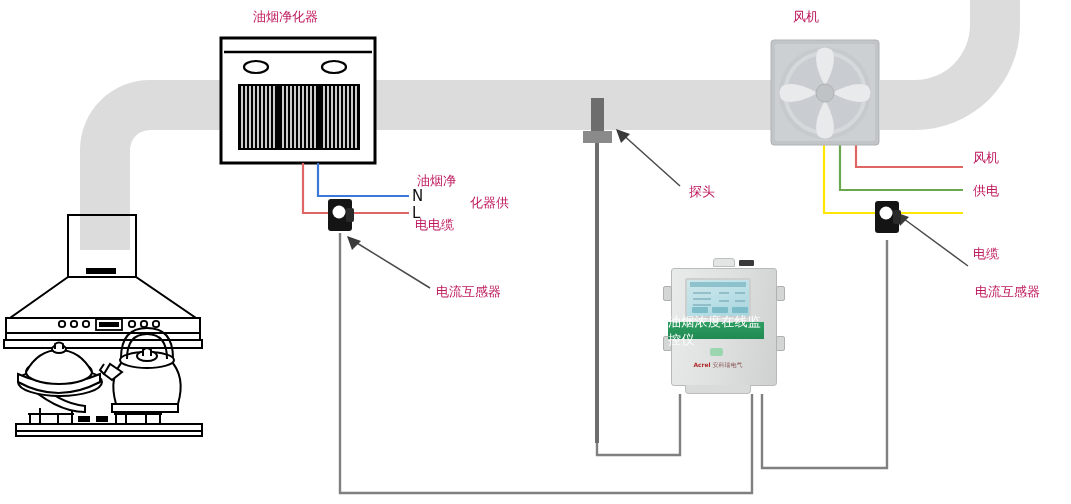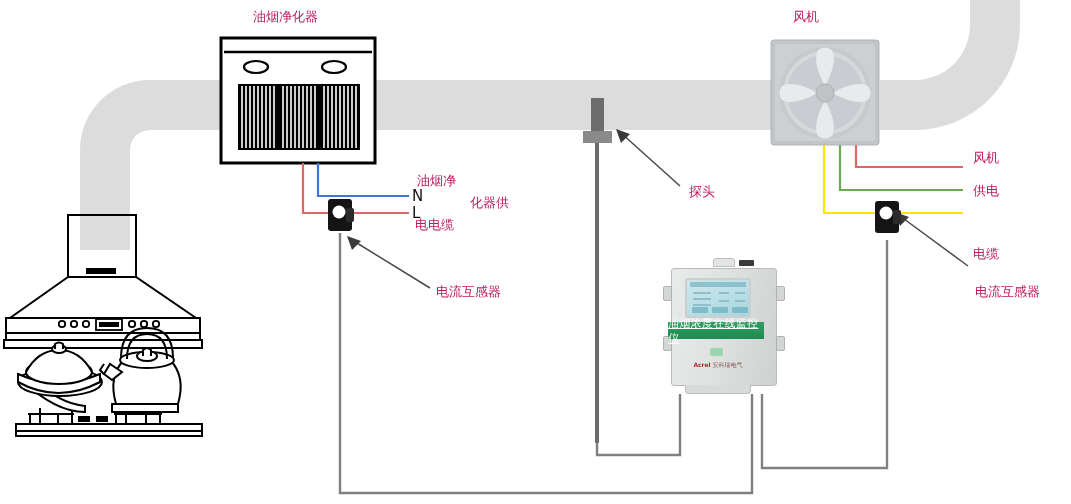--- a/index.html
+++ b/index.html
@@ -58,23 +58,22 @@
   }
   .scr-top { position:absolute; left:3px; top:2px; right:3px; height:5px; background:#7fb9c6; opacity:.8; }
   .scr-row { position:absolute; height:2px; background:#6fa3b0; opacity:.55; }
   .scr-btn { position:absolute; bottom:3px; height:6px; background:#73b6c4; opacity:.85; border-radius:1px; }
   .dev-green {
     position:absolute; left:5px; top:64px; width:96px; height:17px;
     background:linear-gradient(180deg,#2f9e63,#1f8a51);
     display:flex; align-items:center; justify-content:center;
   }
   .dev-green span {
-    color:#fff; font-size:11px; letter-spacing:.3px;
+    color:#fff; font-size:13px; letter-spacing:.3px;
     font-family:"DejaVu Sans","Liberation Sans",sans-serif;
-    text-decoration:underline;
   }
   .dev-led {
     position:absolute; left:47px; top:90px; width:13px; height:8px;
     background:#8fd3a8; border-radius:2px; opacity:.85;
   }
   .dev-brand {
     position:absolute; left:20px; top:103px; width:70px;
     text-align:center; font-size:6px; color:#8a5a58;
     font-family:"DejaVu Sans","Liberation Sans",sans-serif;
     white-space:nowrap;

